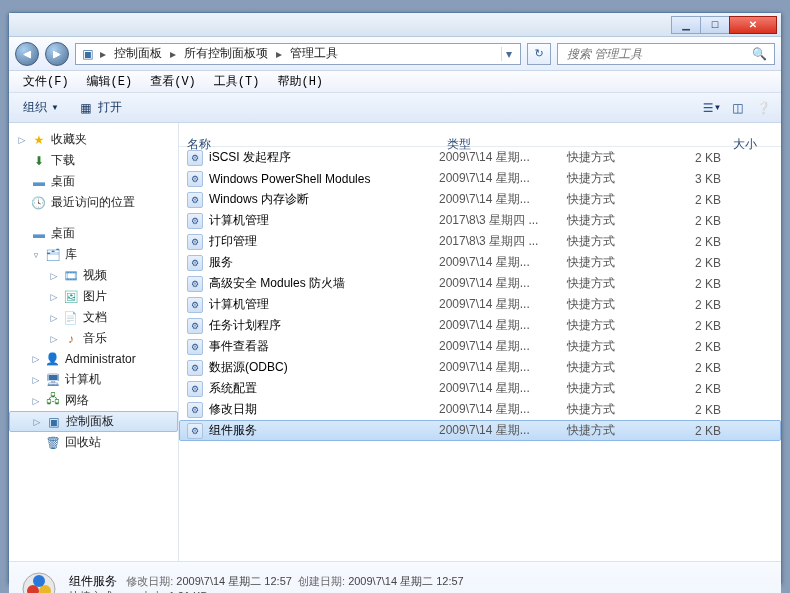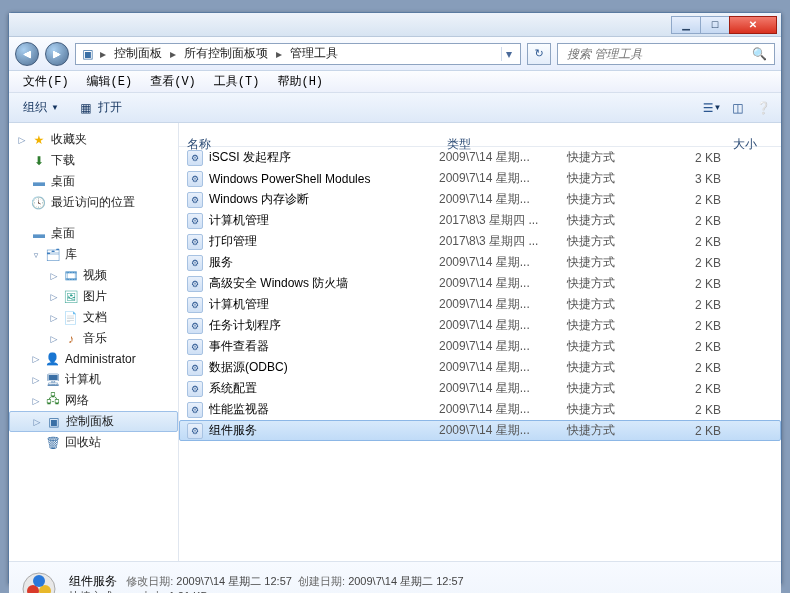--- a/index.html
+++ b/index.html
@@ -248,21 +248,21 @@
               <span class="shortcut-ico">⚙</span>
               <span>服务</span>
             </div>
             <div class="cell date">2009\7\14 星期...</div>
             <div class="cell type">快捷方式</div>
             <div class="cell size">2 KB</div>
           </div>
           <div class="row">
             <div class="cell name">
               <span class="shortcut-ico">⚙</span>
-              <span>高级安全 Windows 防火墙</span>
+              <span>高级安全 Modules 防火墙</span>
             </div>
             <div class="cell date">2009\7\14 星期...</div>
             <div class="cell type">快捷方式</div>
             <div class="cell size">2 KB</div>
           </div>
           <div class="row">
             <div class="cell name">
               <span class="shortcut-ico">⚙</span>
               <span>计算机管理</span>
             </div>
@@ -302,21 +302,21 @@
               <span class="shortcut-ico">⚙</span>
               <span>系统配置</span>
             </div>
             <div class="cell date">2009\7\14 星期...</div>
             <div class="cell type">快捷方式</div>
             <div class="cell size">2 KB</div>
           </div>
           <div class="row">
             <div class="cell name">
               <span class="shortcut-ico">⚙</span>
-              <span>性能监视器</span>
+              <span>修改日期</span>
             </div>
             <div class="cell date">2009\7\14 星期...</div>
             <div class="cell type">快捷方式</div>
             <div class="cell size">2 KB</div>
           </div>
           <div class="row sel">
             <div class="cell name">
               <span class="shortcut-ico">⚙</span>
               <span>组件服务</span>
             </div>

